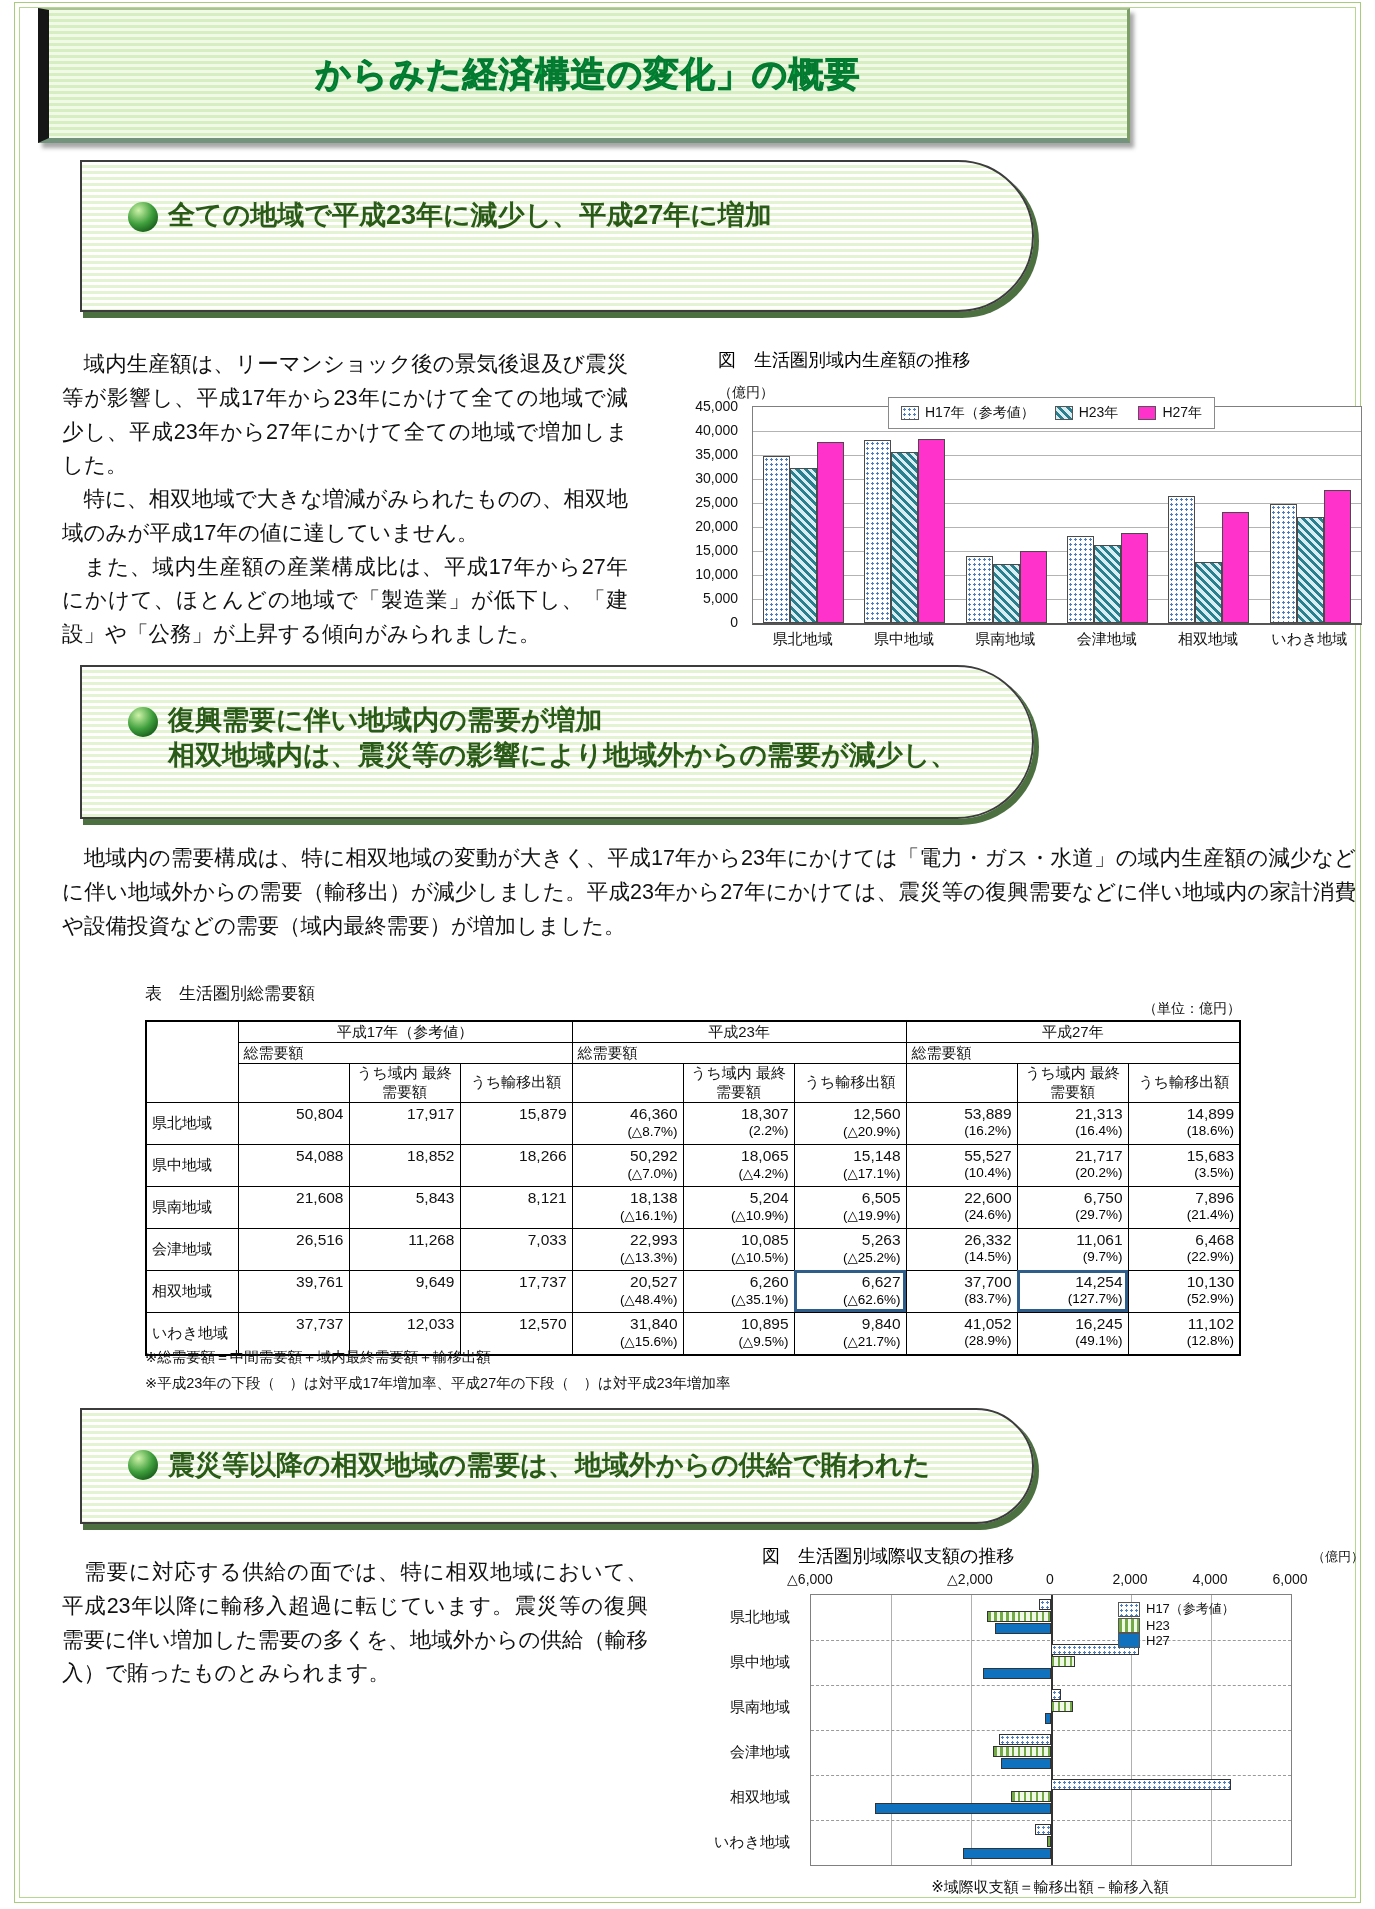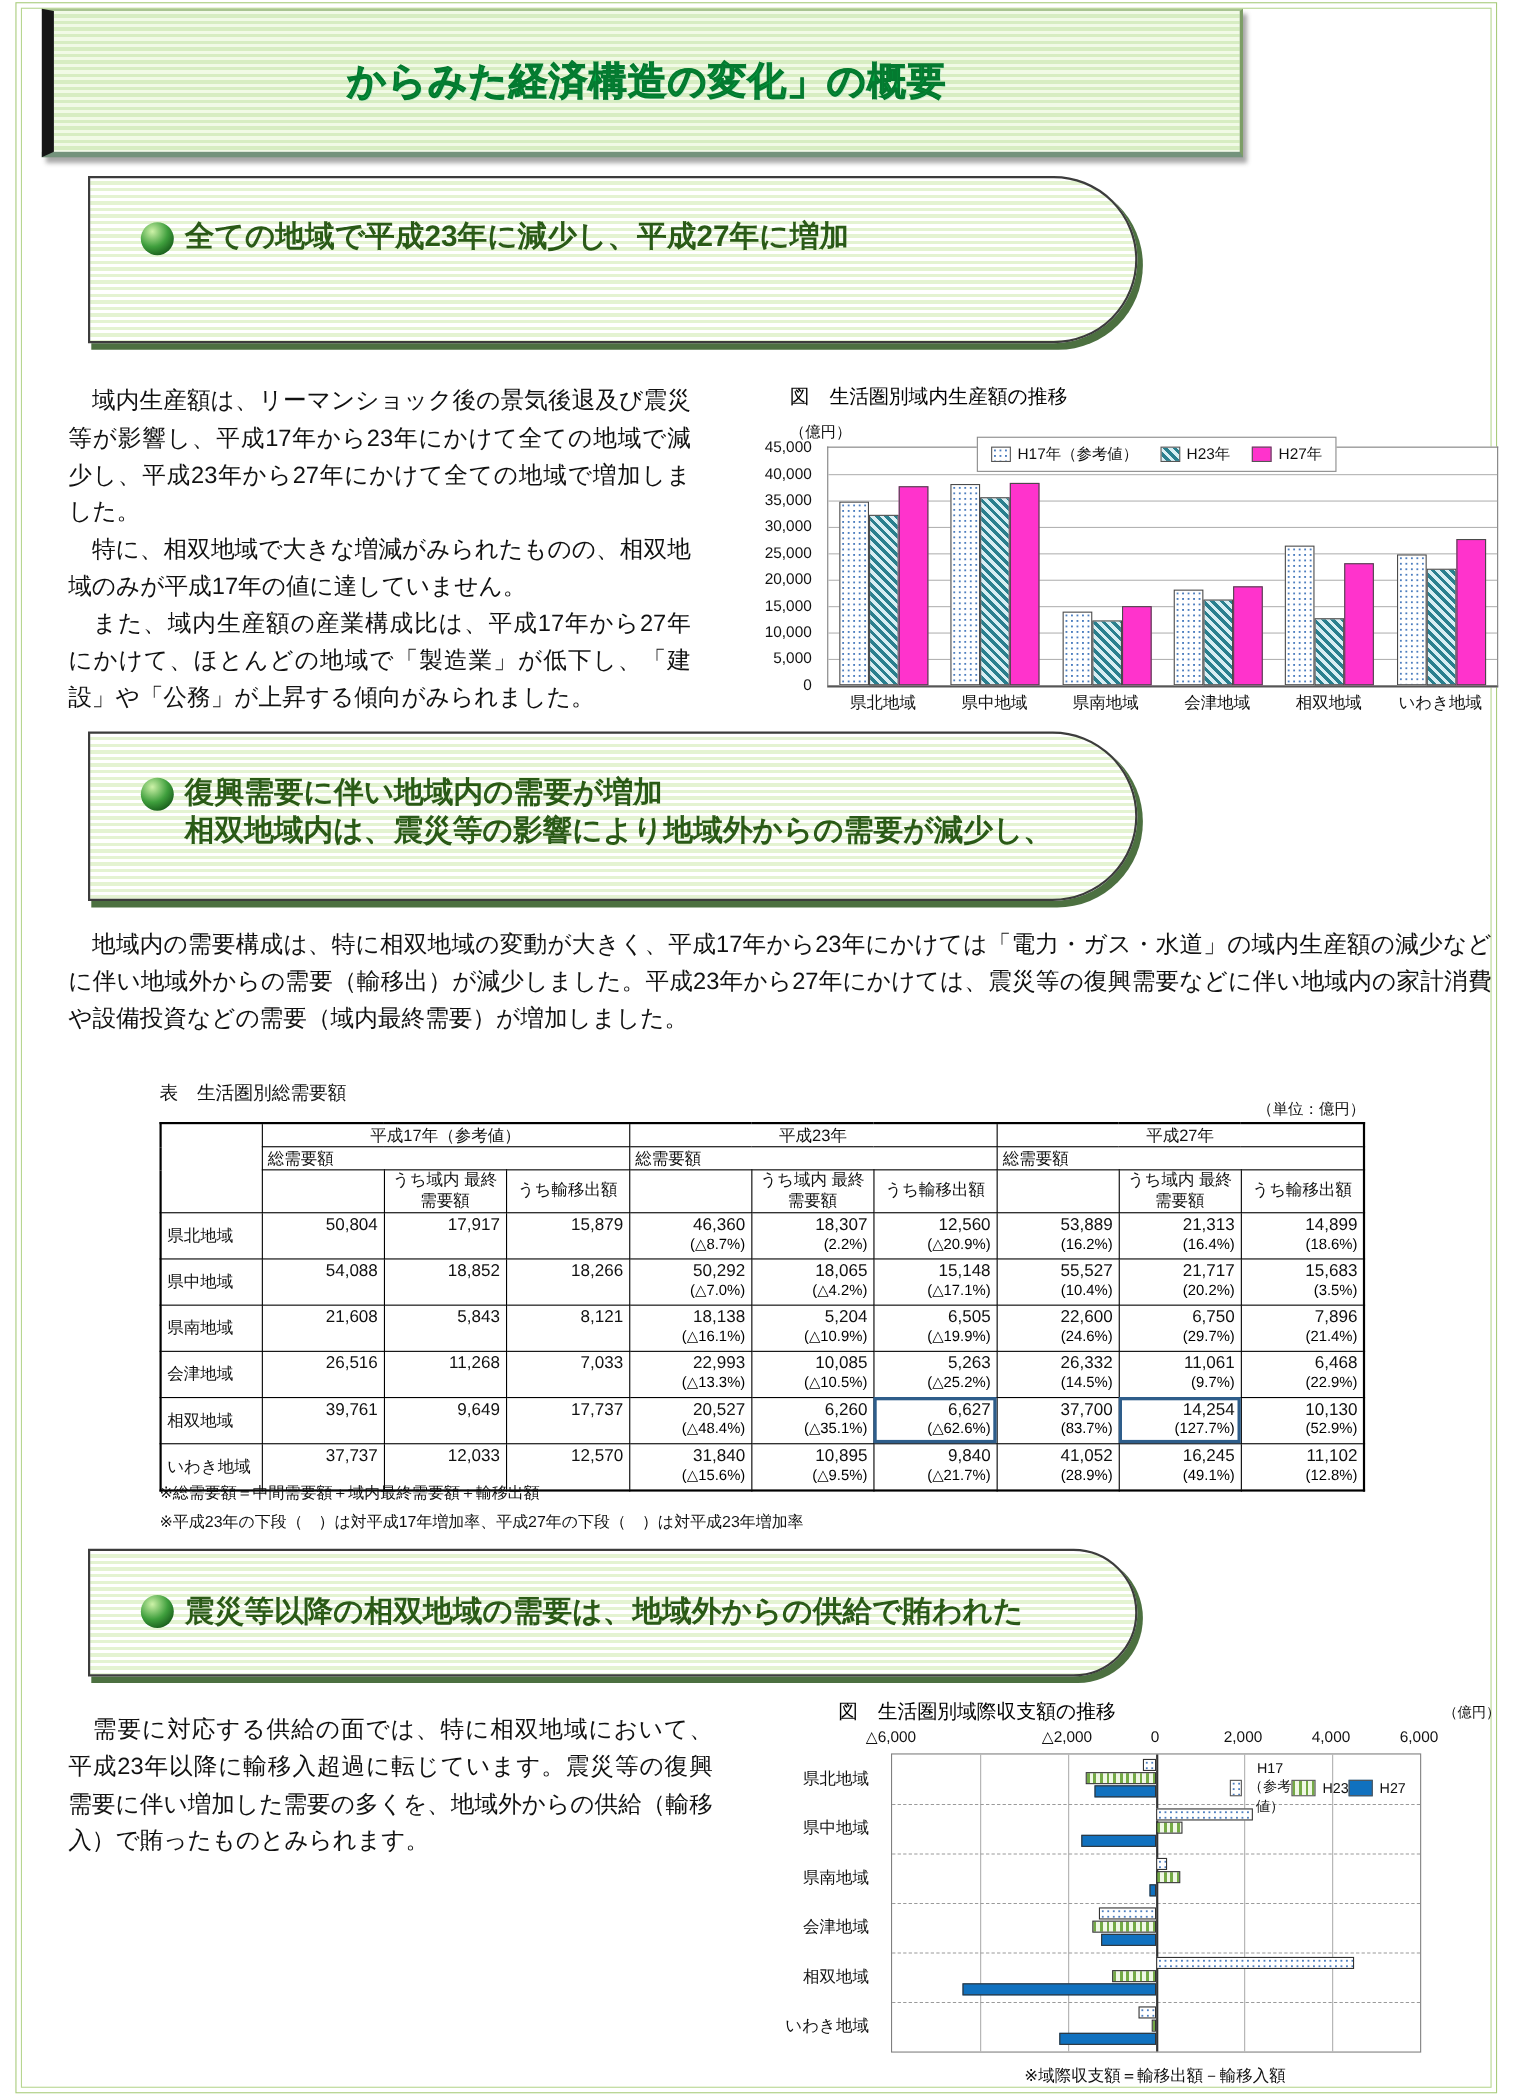--- a/index.html
+++ b/index.html
@@ -66,21 +66,21 @@
   .bar{width:27px;border:1px solid #4a4a4a;box-sizing:border-box;}
   .dots{background-color:#ffffff;background-image:radial-gradient(circle,#4d7ebf 1px,transparent 1.3px);background-size:5px 5px;}
   .hatch{background:repeating-linear-gradient(45deg,#d8eef3 0 3px,#2a7f8e 3px 6px);}
   .solid-magenta{background:#ff33cc;}
   .vstripes-green{background:repeating-linear-gradient(90deg,#74aa46 0 2.5px,#f0f8e6 2.5px 6px);}
   .solid-blue{background:#1071bf;}
   .c1-xlabels{left:122px;top:288px;width:608px;height:24px;}
   .xlab{position:absolute;text-align:center;font-size:15px;}
   .c1-legend{left:258px;top:55px;height:30px;display:flex;align-items:center;gap:20px;
     background:#fff;border:1px solid #8a8a8a;padding:0 12px;z-index:3;}
-  .lg-item{display:flex;align-items:center;gap:6px;font-size:14px;text-align:center;}
+  .lg-item{display:flex;align-items:center;gap:6px;font-size:14px;}
   .lg-swatch{width:18px;height:14px;border:1px solid #555;box-sizing:border-box;}
   
   .tbl-caption{left:145px;top:982px;font-size:17px;}
   .tbl-unit{left:845px;top:1000px;width:396px;text-align:right;font-size:14px;}
   table.demand{position:absolute;left:145px;top:1020px;width:1096px;border-collapse:collapse;table-layout:fixed;}
   table.demand th,table.demand td{border:1px solid #000;font-weight:normal;font-size:15px;padding:0 5px;}
   table.demand{border:2px solid #000;}
   th.yh{height:20px;text-align:center;}
   th.gh{height:20px;text-align:left;border-bottom:none;}
   td.nb{border-top:none;}
@@ -97,21 +97,21 @@
   .c2-unit{right:6px;top:10px;font-size:13px;}
   .c2-xlabels{left:160px;top:33px;width:480px;height:18px;}
   .xtick{position:absolute;transform:translateX(-50%);font-size:14px;white-space:nowrap;}
   .c2-plot{left:160px;top:56px;width:480px;height:270px;background:#fff;border:1.5px solid #808080;}
   .vgl{position:absolute;top:0;bottom:0;width:1px;background:#b0b0b0;}
   .zline{position:absolute;top:0;bottom:0;width:2px;background:#333;z-index:1;}
   .rsep{position:absolute;left:0;right:0;border-top:1px dashed #9a9a9a;}
   .hbar{position:absolute;height:11px;border:1px solid #333;box-sizing:border-box;z-index:2;}
   .c2-rlabels{left:0;top:56px;width:150px;height:270px;}
   .rlab{position:absolute;right:10px;transform:translateY(-50%);font-size:15px;}
-  .c2-legend{left:468px;top:62px;width:160px;z-index:3;display:flex;flex-direction:row;gap:0;}
+  .c2-legend{left:468px;top:62px;width:160px;z-index:3;display:flex;flex-direction:column;gap:0;}
   .c2-legend .lg-item{font-size:13px;}
   .c2-legend .lg-swatch{width:22px;height:15px;}
   .c2-note{left:160px;top:340px;width:480px;text-align:center;font-size:15px;}
 </style>
 </head>
 <body>
 
 <div class="frame outer"></div>
 <div class="frame inner"></div>
 

